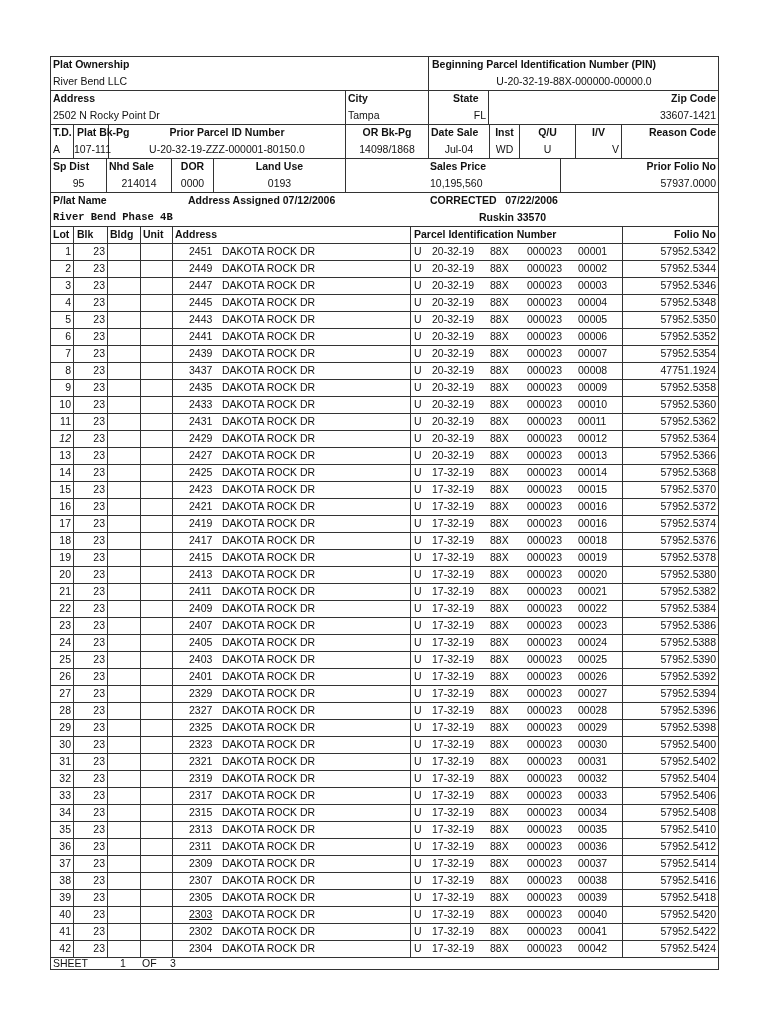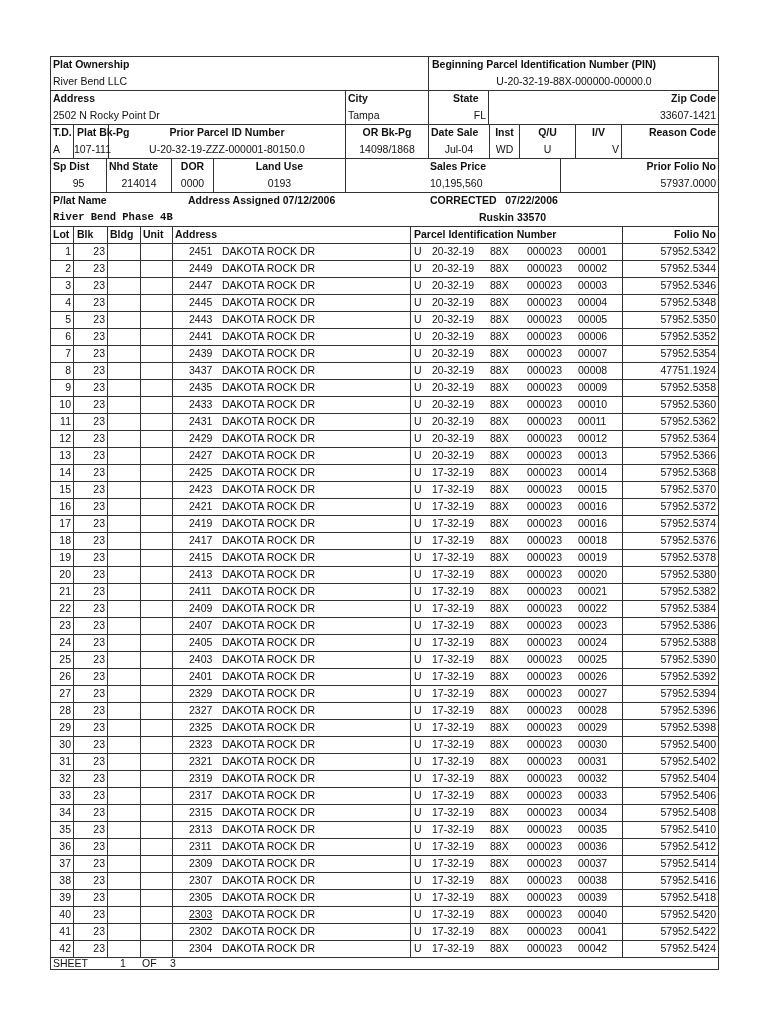--- a/index.html
+++ b/index.html
@@ -72,21 +72,21 @@
 <div class="t c" style="left:490px;top:141px;width:29px;">WD</div>
 <div class="t b c" style="left:520px;top:124px;width:55px;">Q/U</div>
 <div class="t c" style="left:520px;top:141px;width:55px;">U</div>
 <div class="t b c" style="left:576px;top:124px;width:45px;">I/V</div>
 <div class="t r" style="left:576px;top:141px;width:43px;">V</div>
 <div class="t b r" style="left:622px;top:124px;width:94px;">Reason Code</div>
 <div class="t r" style="left:622px;top:141px;width:94px;"></div>
 
 <div class="t b" style="left:53px;top:158px;">Sp Dist</div>
 <div class="t c" style="left:51px;top:175px;width:55px;">95</div>
-<div class="t b" style="left:109px;top:158px;">Nhd State</div>
+<div class="t b" style="left:109px;top:158px;">Nhd Sale</div>
 <div class="t c" style="left:107px;top:175px;width:64px;">214014</div>
 <div class="t b c" style="left:172px;top:158px;width:41px;">DOR</div>
 <div class="t c" style="left:172px;top:175px;width:41px;">0000</div>
 <div class="t b c" style="left:214px;top:158px;width:131px;">Land Use</div>
 <div class="t c" style="left:214px;top:175px;width:131px;">0193</div>
 <div class="t b" style="left:430px;top:158px;">Sales Price</div>
 <div class="t" style="left:430px;top:175px;">10,195,560</div>
 <div class="t b r" style="left:561px;top:158px;width:155px;">Prior Folio No</div>
 <div class="t r" style="left:561px;top:175px;width:155px;">57937.0000</div>
 
@@ -250,21 +250,21 @@
     <div class="t " style="left: 141px; top: 413px; width: 30px;"></div>
     <div class="t " style="left: 189px; top: 413px; width: 28px;">2431</div>
     <div class="t " style="left: 222px; top: 413px; width: 180px;">DAKOTA ROCK DR</div>
     <div class="t " style="left: 414px; top: 413px; width: 12px;">U</div>
     <div class="t " style="left: 432px; top: 413px; width: 52px;">20-32-19</div>
     <div class="t " style="left: 490px; top: 413px; width: 30px;">88X</div>
     <div class="t " style="left: 527px; top: 413px; width: 45px;">000023</div>
     <div class="t " style="left: 578px; top: 413px; width: 40px;">00011</div>
     <div class="t r" style="left: 623px; top: 413px; width: 93px;">57952.5362</div>
     <div class="hl" style="left: 50px; width: 669px; top: 447px;"></div>
-    <div class="t r" style="left: 51px; top: 430px; width: 20px;">12</div>
+    <div class="t r" style="left: 51px; top: 430px; width: 20px; font-style: italic;">12</div>
     <div class="t r" style="left: 74px; top: 430px; width: 31px;">23</div>
     <div class="t " style="left: 108px; top: 430px; width: 30px;"></div>
     <div class="t " style="left: 141px; top: 430px; width: 30px;"></div>
     <div class="t " style="left: 189px; top: 430px; width: 28px;">2429</div>
     <div class="t " style="left: 222px; top: 430px; width: 180px;">DAKOTA ROCK DR</div>
     <div class="t " style="left: 414px; top: 430px; width: 12px;">U</div>
     <div class="t " style="left: 432px; top: 430px; width: 52px;">20-32-19</div>
     <div class="t " style="left: 490px; top: 430px; width: 30px;">88X</div>
     <div class="t " style="left: 527px; top: 430px; width: 45px;">000023</div>
     <div class="t " style="left: 578px; top: 430px; width: 40px;">00012</div>

